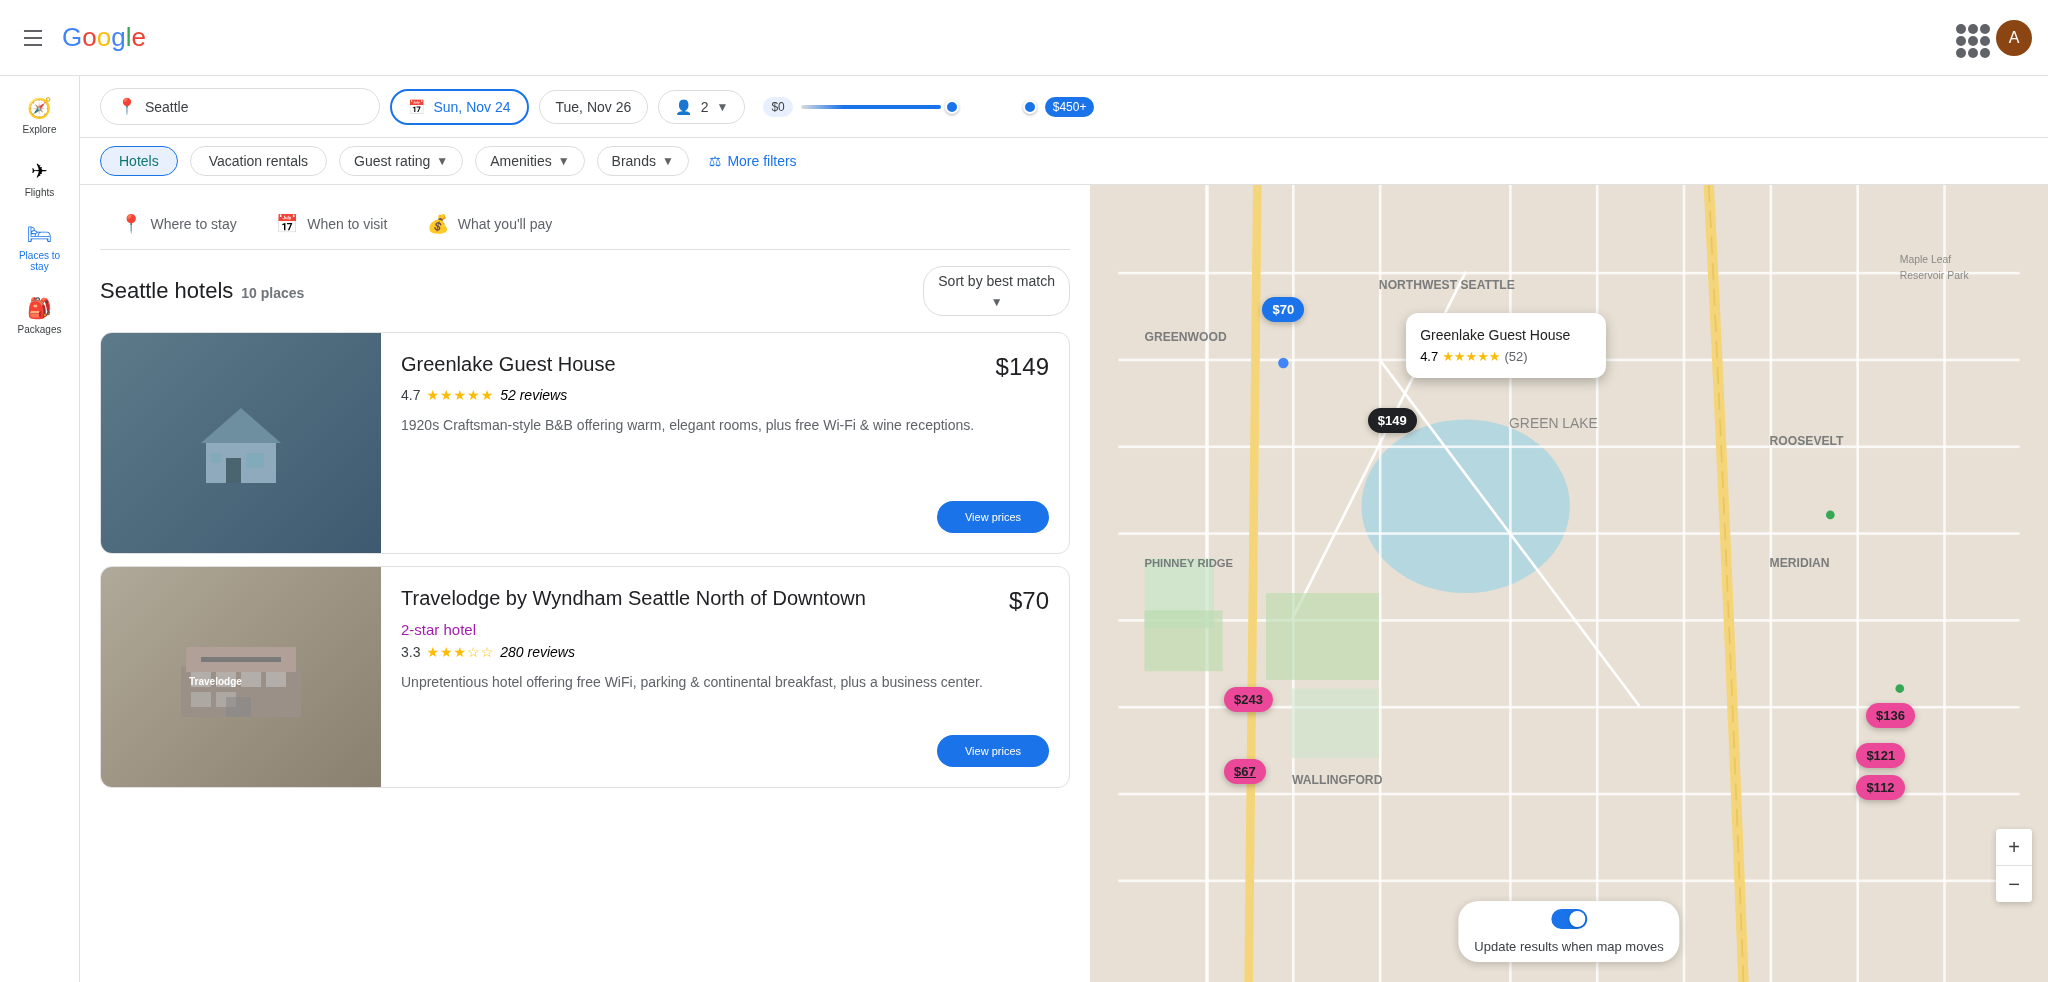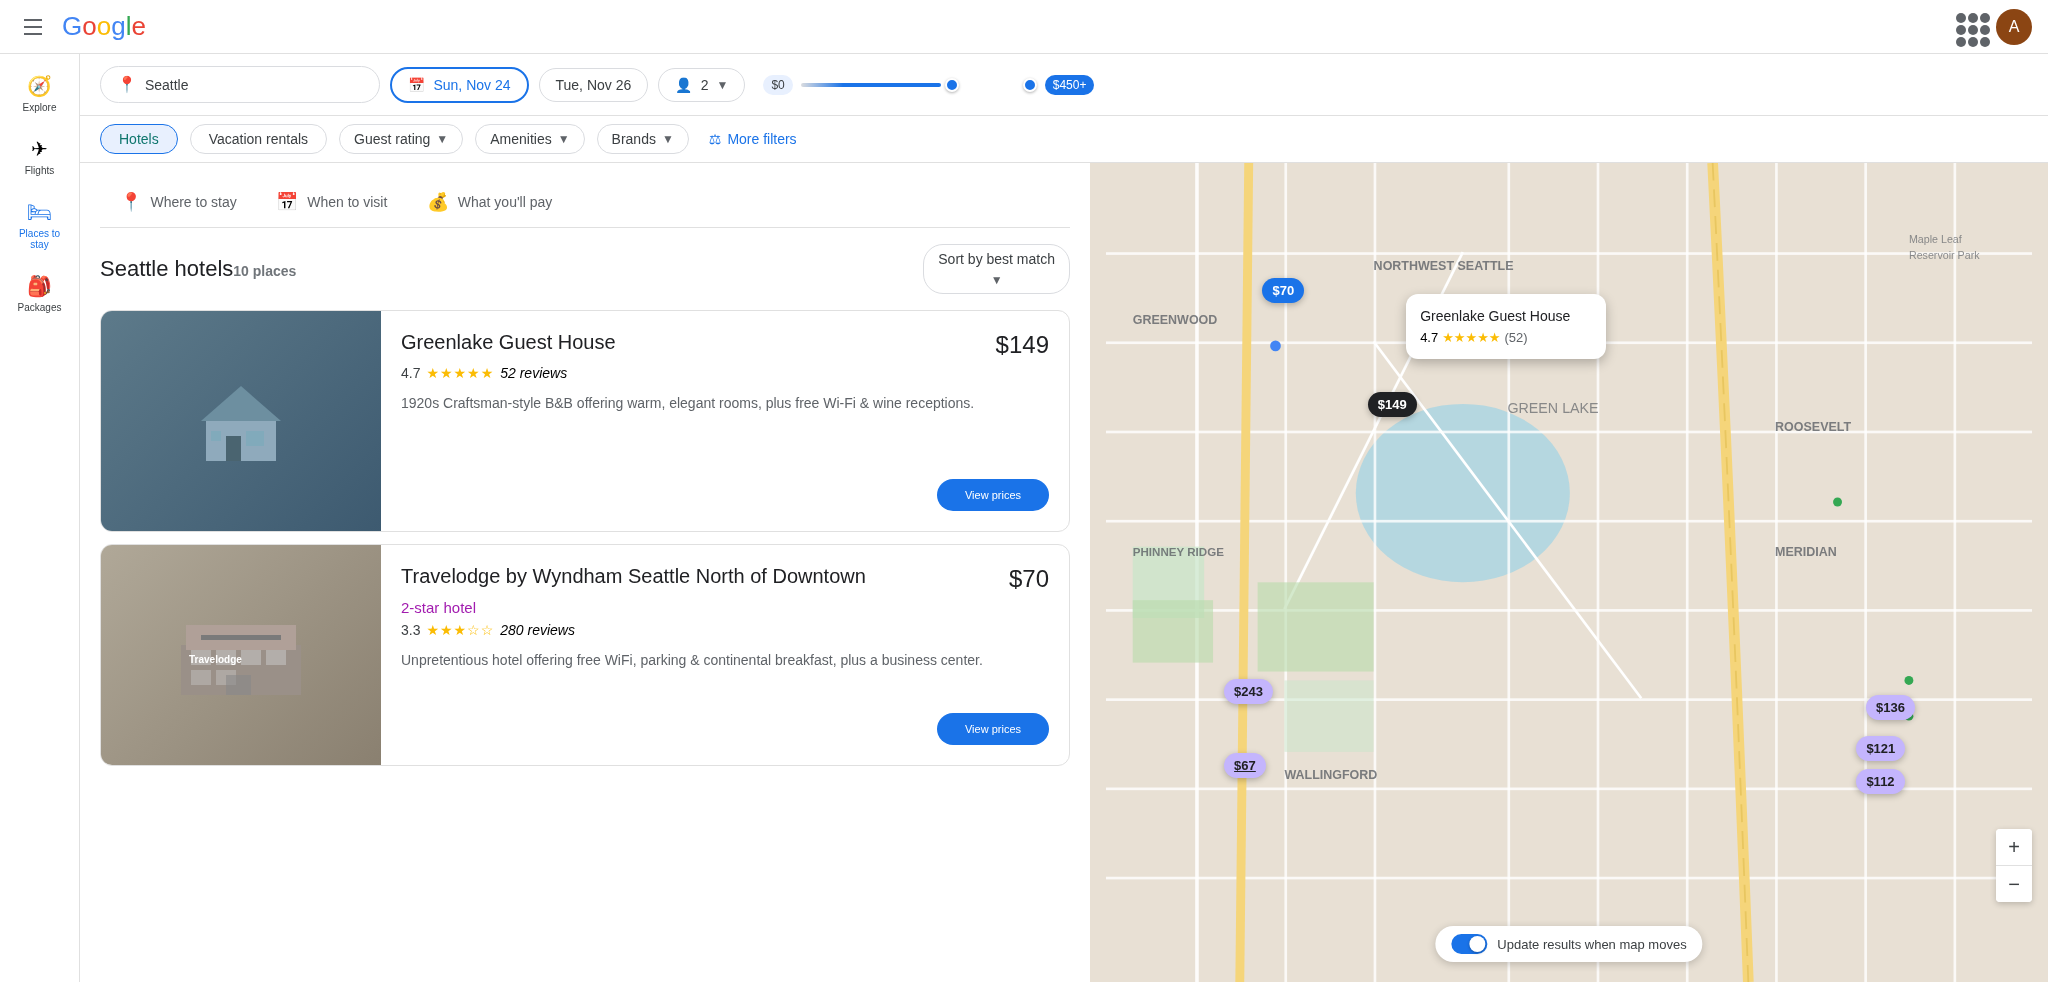--- a/index.html
+++ b/index.html
@@ -4,21 +4,21 @@
   <style>
     * { box-sizing: border-box; margin: 0; padding: 0; }
     body { font-family: 'Google Sans', Arial, sans-serif; background: #fff; display: flex; flex-direction: column; height: 982px; width: 2048px; overflow: hidden; }
 
     
     .header {
       display: flex;
       align-items: center;
       padding: 8px 16px;
       border-bottom: 1px solid #e0e0e0;
-      height: 54px;
+      height: 76px;
       gap: 12px;
     }
     .hamburger-icon { cursor: pointer; display: flex; flex-direction: column; gap: 5px; padding: 8px; }
     .hamburger-icon span { display: block; width: 18px; height: 2px; background: #5f6368; }
     .google-logo { font-size: 26px; font-weight: 500; margin-right: 12px; }
     .google-logo .g { color: #4285f4; }
     .google-logo .o1 { color: #ea4335; }
     .google-logo .o2 { color: #fbbc05; }
     .google-logo .g2 { color: #4285f4; }
     .google-logo .l { color: #34a853; }
@@ -69,21 +69,21 @@
     .results-area { display: flex; flex: 1; overflow: hidden; }
     .results-list { width: 1010px; display: flex; flex-direction: column; overflow-y: auto; padding: 16px 20px; gap: 0; }
 
     
     .nav-tabs { display: flex; align-items: center; gap: 0; border-bottom: 1px solid #e0e0e0; margin-bottom: 16px; }
     .nav-tab { display: flex; align-items: center; gap: 8px; padding: 12px 20px; cursor: pointer; font-size: 14px; color: #5f6368; border-bottom: 2px solid transparent; }
     .nav-tab .tab-icon { font-size: 18px; }
 
     
     .results-header { display: flex; align-items: center; justify-content: space-between; margin-bottom: 16px; }
-    .results-title { font-size: 22px; font-weight: 400; color: #202124; display: flex; align-items: baseline; }
+    .results-title { font-size: 22px; font-weight: 400; color: #202124; display: flex; align-items: baseline; gap: 8px; }
     .results-count { font-size: 14px; color: #70757a; font-weight: 700; }
     .sort-btn { display: flex; align-items: center; gap: 6px; border: 1px solid #dadce0; border-radius: 20px; padding: 6px 14px; cursor: pointer; font-size: 14px; color: #3c4043; background: #fff; flex-direction: column; }
 
     
     .hotel-card { display: flex; border: 1px solid #e0e0e0; border-radius: 12px; overflow: hidden; margin-bottom: 12px; background: #fff; }
     .hotel-img-placeholder { width: 280px; background: #8faabc; display: flex; align-items: center; justify-content: center; }
     .hotel-info { flex: 1; padding: 20px; display: flex; flex-direction: column; gap: 6px; }
     .hotel-name-row { display: flex; justify-content: space-between; align-items: flex-start; }
     .hotel-name { font-size: 20px; font-weight: 500; color: #202124; }
     .hotel-price { font-size: 24px; font-weight: 500; color: #202124; }
@@ -93,26 +93,26 @@
     .reviews-link { color: #000000; cursor: pointer; font-style: italic; }
     .hotel-type { font-size: 15px; color: #a21caf; }
     .hotel-desc { font-size: 14px; color: #5f6368; margin-top: 6px; line-height: 1.5; }
     .hotel-actions { display: flex; justify-content: flex-end; margin-top: auto; padding-top: 8px; }
     .view-prices-btn { background: #1a73e8; color: white; border: none; border-radius: 20px; padding: 10px 28px; font-size: 11px; cursor: pointer; font-weight: 500; }
 
     
     .map-area { flex: 1; position: relative; background: #e8e0d4; overflow: hidden; }
 
     
-    .map-toggle { position: absolute; bottom: 20px; left: 50%; transform: translateX(-50%); background: white; border-radius: 20px; padding: 8px 16px; display: flex; align-items: center; gap: 10px; box-shadow: 0 2px 8px rgba(0,0,0,0.2); font-size: 13px; color: #3c4043; z-index: 10; }
+    .map-toggle { position: absolute; bottom: 20px; left: 50%; transform: translateX(-50%); background: white; border-radius: 20px; padding: 8px 16px; display: flex; align-items: center; gap: 10px; box-shadow: 0 2px 8px rgba(0,0,0,0.2); font-size: 13px; color: #3c4043; z-index: 10; flex-direction: column; }
     .toggle-switch { width: 36px; height: 20px; background: #1a73e8; border-radius: 10px; position: relative; cursor: pointer; }
     .toggle-knob { width: 16px; height: 16px; background: white; border-radius: 50%; position: absolute; top: 2px; right: 2px; box-shadow: 0 1px 3px rgba(0,0,0,0.3); }
 
     
-    .map-pin { position: absolute; background: #c4b5fd; border-radius: 20px; padding: 5px 10px; font-size: 13px; font-weight: 600; color: #202124; box-shadow: 0 2px 6px rgba(0,0,0,0.25); cursor: pointer; white-space: nowrap; }
+    .map-pin { position: absolute; background: #ec4899; border-radius: 20px; padding: 5px 10px; font-size: 13px; font-weight: 600; color: #202124; box-shadow: 0 2px 6px rgba(0,0,0,0.25); cursor: pointer; white-space: nowrap; }
     .map-pin.active { background: #1a73e8; color: white; }
     .map-pin.selected { background: #202124; color: white; }
 
     
     .map-popup { position: absolute; background: white; border-radius: 12px; padding: 14px; box-shadow: 0 4px 12px rgba(0,0,0,0.25); width: 200px; z-index: 20; }
     .popup-name { font-size: 14px; font-weight: 500; color: #202124; margin-bottom: 6px; }
     .popup-rating { display: flex; align-items: center; gap: 4px; font-size: 13px; }
     .popup-stars { color: #fbbc04; }
     .popup-reviews { color: #5f6368; }
 

